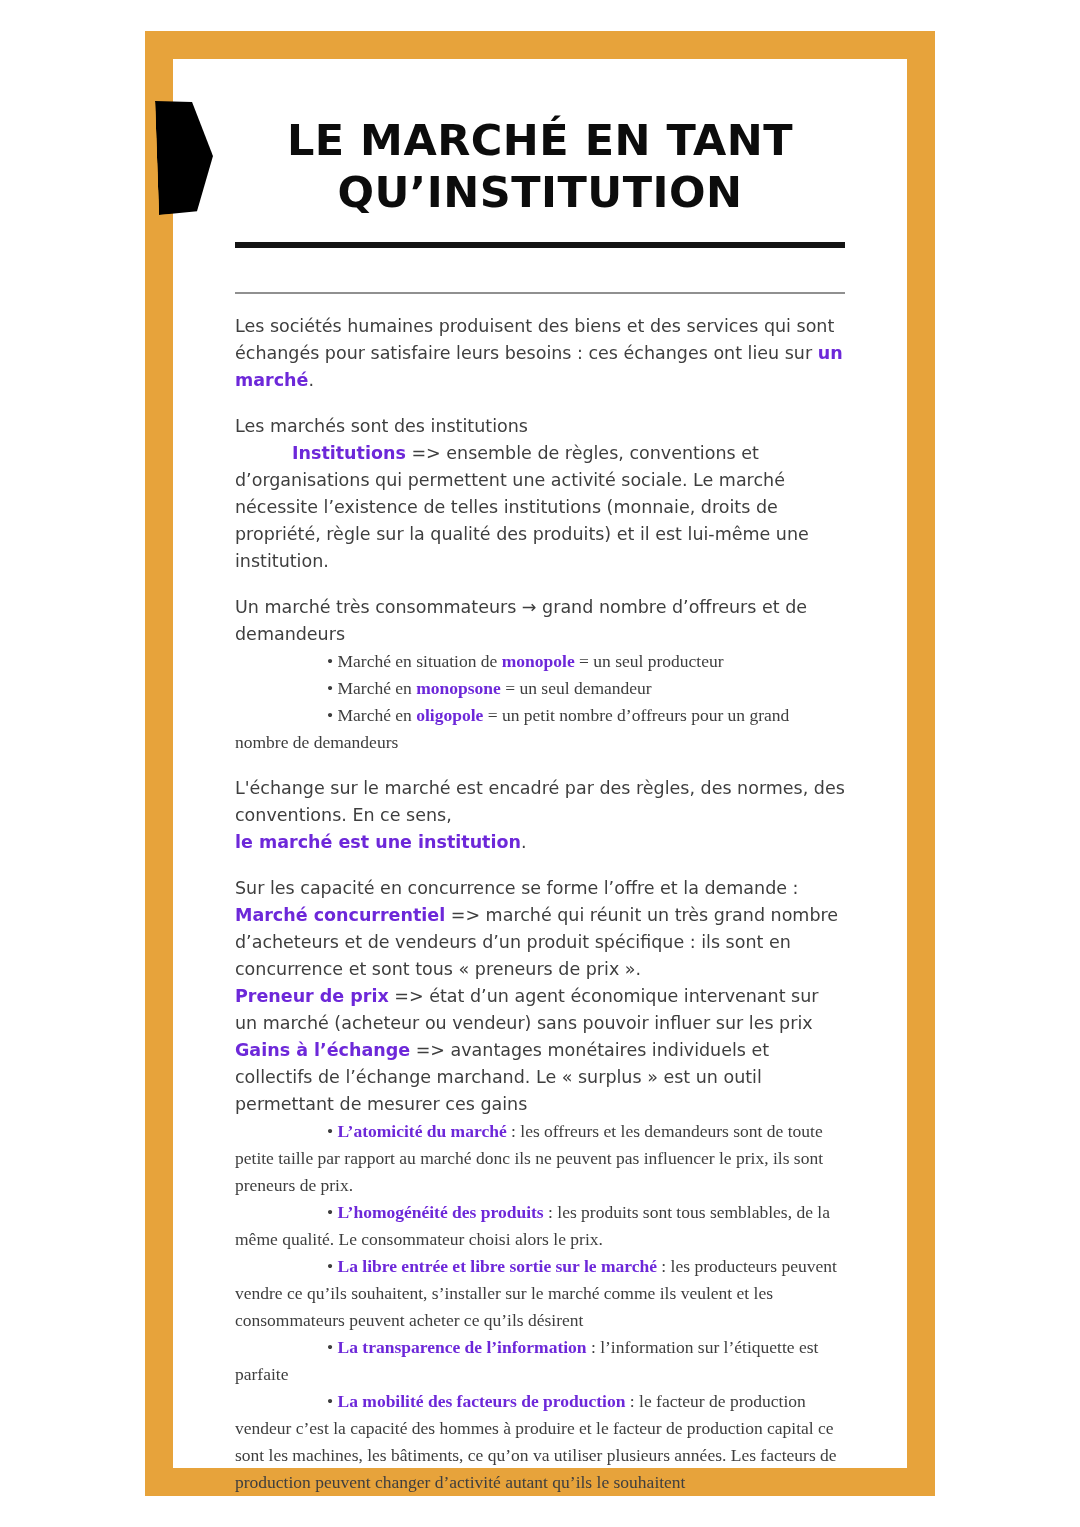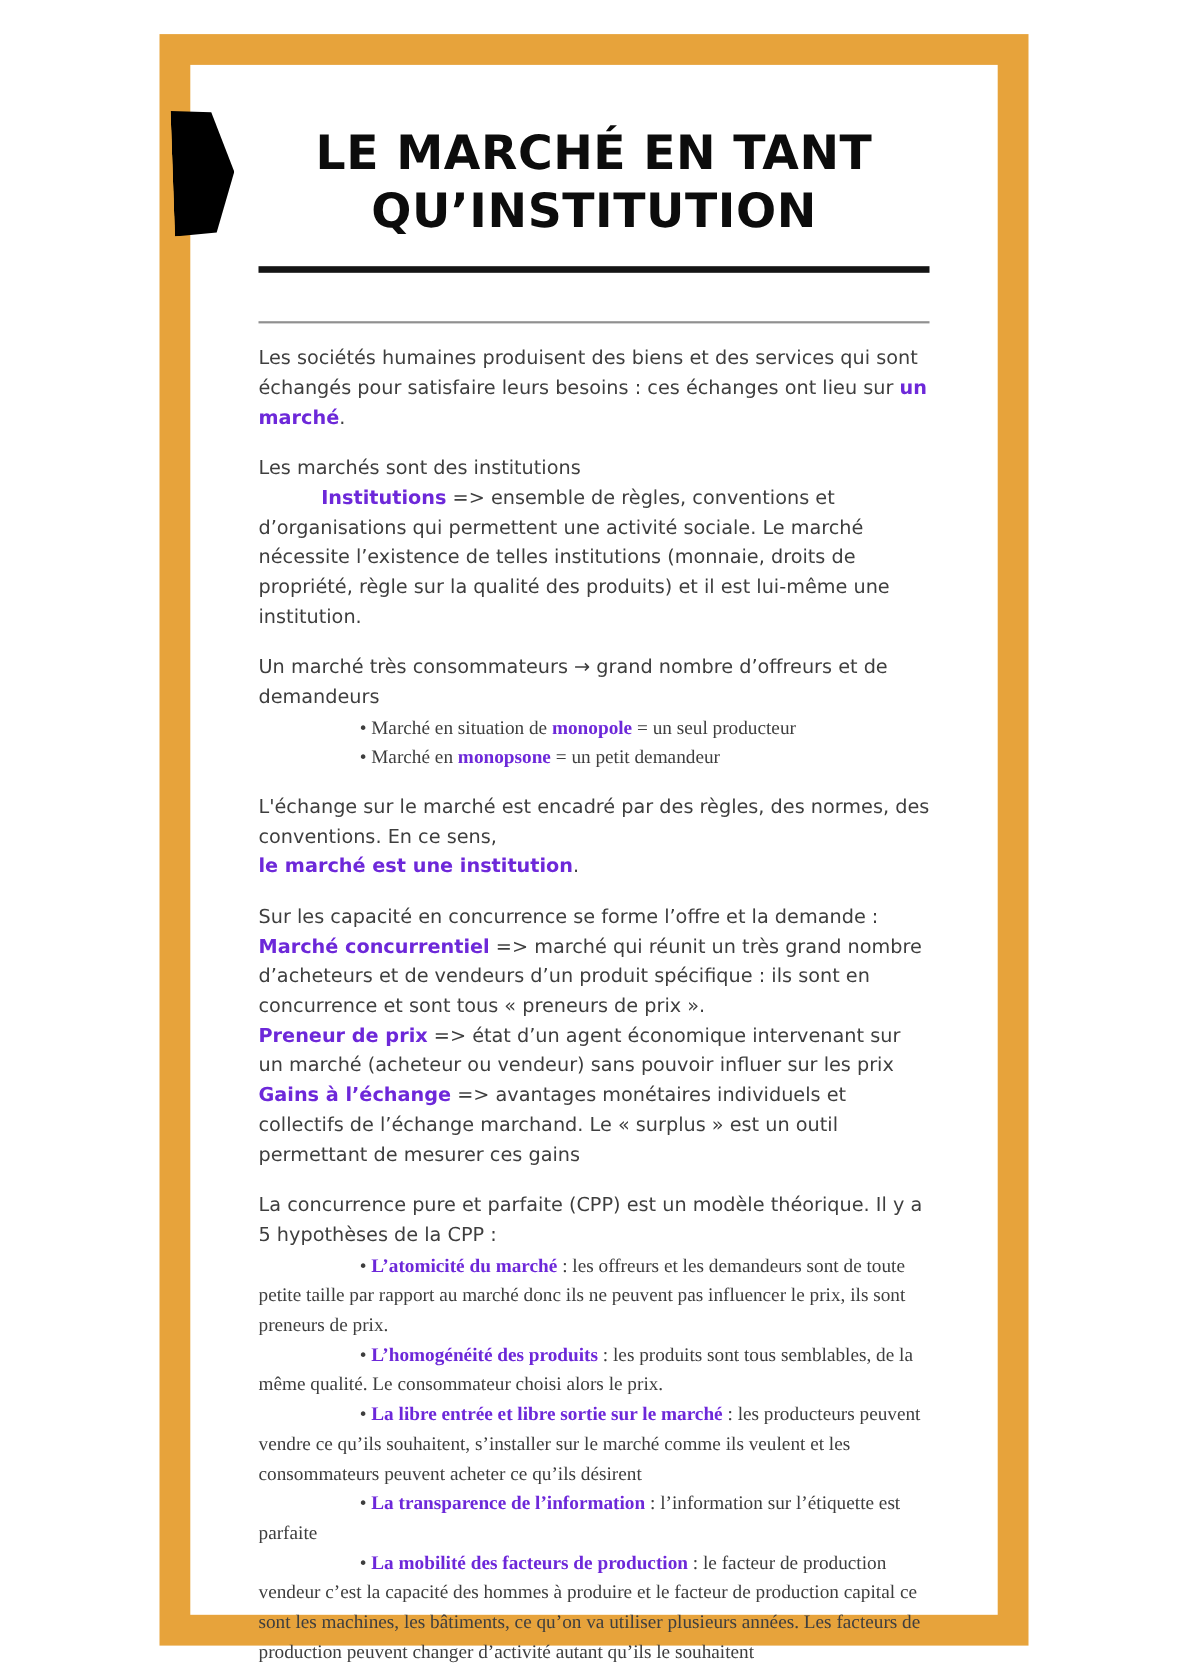--- a/index.html
+++ b/index.html
@@ -87,27 +87,27 @@
         <span>QU’INSTITUTION</span>
       </h1>
       <div class="rule-thick" style="background: rgb(20, 20, 20);"></div>
       <div class="rule-thin" style="background: rgb(144, 144, 144);"></div>
       <div class="doc-body">
           <p class="gap"><span>Les sociétés humaines produisent des biens et des services qui sont échangés pour satisfaire leurs besoins : ces échanges ont lieu sur </span><span class="b">un marché</span><span>.</span></p>
           <p class="gap"><span>Les marchés sont des institutions</span></p>
           <p class="indent1"><span class="b">Institutions</span><span> =&gt; ensemble de règles, conventions et d’organisations qui permettent une activité sociale. Le marché nécessite l’existence de telles institutions (monnaie, droits de propriété, règle sur la qualité des produits) et il est lui-même une institution.</span></p>
           <p class="gap"><span>Un marché très consommateurs → grand nombre d’offreurs et de demandeurs</span></p>
           <p class="indent2"><span>• Marché en situation de </span><span class="b">monopole</span><span> = un seul producteur</span></p>
-          <p class="indent2"><span>• Marché en </span><span class="b">monopsone</span><span> = un petit demandeur</span></p>
+          <p class="indent2"><span>• Marché en </span><span class="b">monopsone</span><span> = un seul demandeur</span></p>
+          <p class="indent2"><span>• Marché en </span><span class="b">oligopole</span><span> = un petit nombre d’offreurs pour un grand nombre de demandeurs</span></p>
           <p class="gap"><span>L'échange sur le marché est encadré par des règles, des normes, des conventions. En ce sens,</span><br><span class="b">le marché est une institution</span><span>.</span></p>
           <p class="gap"><span>Sur les capacité en concurrence se forme l’offre et la demande :</span></p>
           <p><span class="b">Marché concurrentiel</span><span> =&gt; marché qui réunit un très grand nombre d’acheteurs et de vendeurs d’un produit spécifique : ils sont en concurrence et sont tous « preneurs de prix ».</span></p>
           <p><span class="b">Preneur de prix</span><span> =&gt; état d’un agent économique intervenant sur un marché (acheteur ou vendeur) sans pouvoir influer sur les prix</span></p>
           <p><span class="b">Gains à l’échange</span><span> =&gt; avantages monétaires individuels et collectifs de l’échange marchand. Le « surplus » est un outil permettant de mesurer ces gains</span></p>
-          <p class="gap"><span>La concurrence pure et parfaite (CPP) est un modèle théorique. Il y a 5 hypothèses de la CPP :</span></p>
           <p class="indent2"><span>• </span><span class="b">L’atomicité du marché</span><span> : les offreurs et les demandeurs sont de toute petite taille par rapport au marché donc ils ne peuvent pas influencer le prix, ils sont preneurs de prix.</span></p>
           <p class="indent2"><span>• </span><span class="b">L’homogénéité des produits</span><span> : les produits sont tous semblables, de la même qualité. Le consommateur choisi alors le prix.</span></p>
           <p class="indent2"><span>• </span><span class="b">La libre entrée et libre sortie sur le marché</span><span> : les producteurs peuvent vendre ce qu’ils souhaitent, s’installer sur le marché comme ils veulent et les consommateurs peuvent acheter ce qu’ils désirent</span></p>
           <p class="indent2"><span>• </span><span class="b">La transparence de l’information</span><span> : l’information sur l’étiquette est parfaite</span></p>
           <p class="indent2"><span>• </span><span class="b">La mobilité des facteurs de production</span><span> : le facteur de production vendeur c’est la capacité des hommes à produire et le facteur de production capital ce sont les machines, les bâtiments, ce qu’on va utiliser plusieurs années. Les facteurs de production peuvent changer d’activité autant qu’ils le souhaitent</span></p>
         </div>
     </div>
   </div>
 </div>
 

